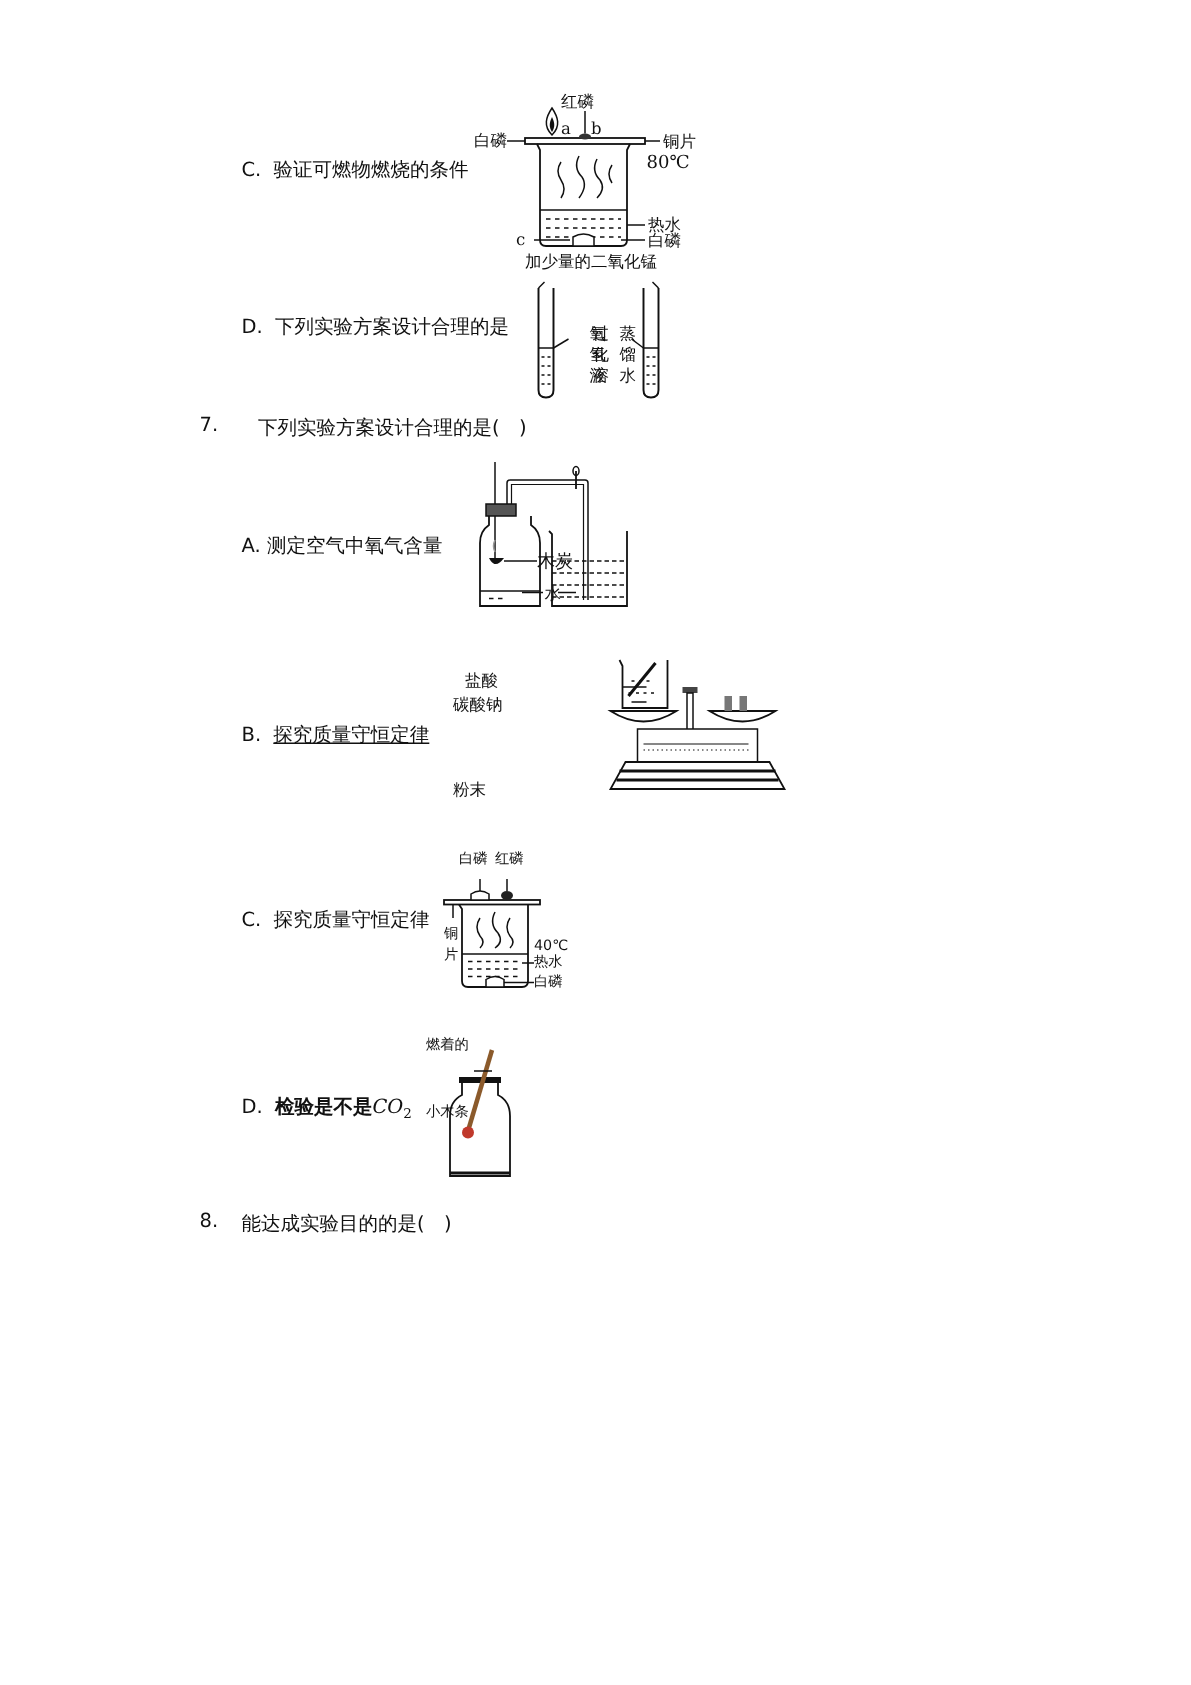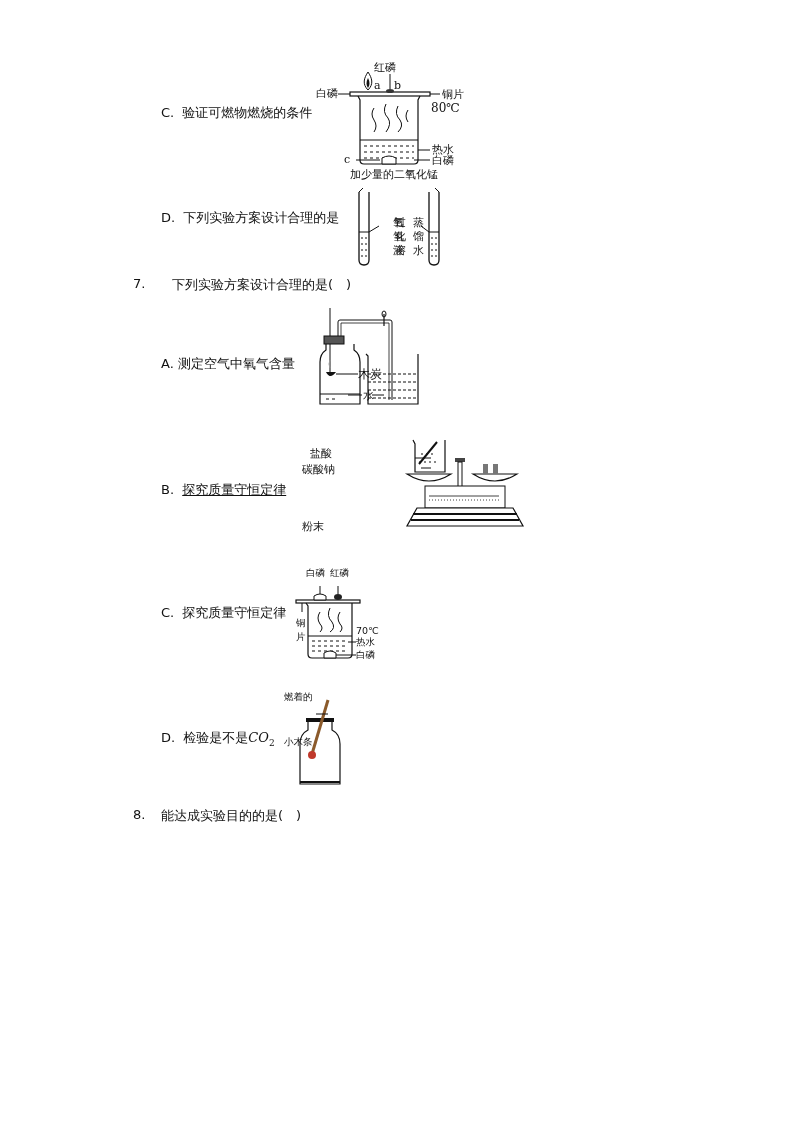--- a/index.html
+++ b/index.html
@@ -207,28 +207,28 @@
 
     <path d="M32 94 L32 89 Q38 85 44 89 L44 94 Z" fill="#fff" stroke="#111"></path>
 
     <line x1="56" y1="78" x2="64" y2="78" stroke="#111"></line>
     <line x1="44" y1="91" x2="64" y2="91" stroke="#111"></line>
   </svg>
   <span class="abs lbl-small" style="left:14px; top:4px;">白磷</span>
   <span class="abs lbl-small" style="left:38px; top:4px;">红磷</span>
   <span class="abs lbl-small" style="left:4px; top:54px;">铜</span>
   <span class="abs lbl-small" style="left:4px; top:68px;">片</span>
-  <span class="abs lbl-small" style="left:64px; top:62px;">70℃</span>
+  <span class="abs lbl-small" style="left:64px; top:62px;">40℃</span>
   <span class="abs lbl-small" style="left:64px; top:73px;">热水</span>
   <span class="abs lbl-small" style="left:64px; top:86px;">白磷</span>
 </div>
 
 <div class="abs opt" style="left:161px; top:729px;">
   <span>D.</span>
-  <span style="margin-left:4px;">检验是不是</span><span class="co2"><span>CO</span><sub>2</sub></span>
+  <span style="margin-left:4px;font-weight:bold;">检验是不是</span><span class="co2"><span>CO</span><sub>2</sub></span>
 </div>
 <div class="abs" style="left:284px; top:690px; width:80px; height:100px;">
   <svg width="80" height="100" viewBox="0 0 80 100">
 
     <rect x="22" y="28" width="28" height="4" fill="#111"></rect>
     <path d="M24 32 L24 40 Q16 44 16 54 L16 94 L56 94 L56 54 Q56 44 48 40 L48 32" fill="none" stroke="#111" stroke-width="1.2"></path>
     <line x1="16" y1="92" x2="56" y2="92" stroke="#111" stroke-width="2"></line>
 
     <line x1="44" y1="10" x2="28" y2="64" stroke="#8b5a2b" stroke-width="3"></line>
     <circle cx="28" cy="65" r="4" fill="#c0392b"></circle>

